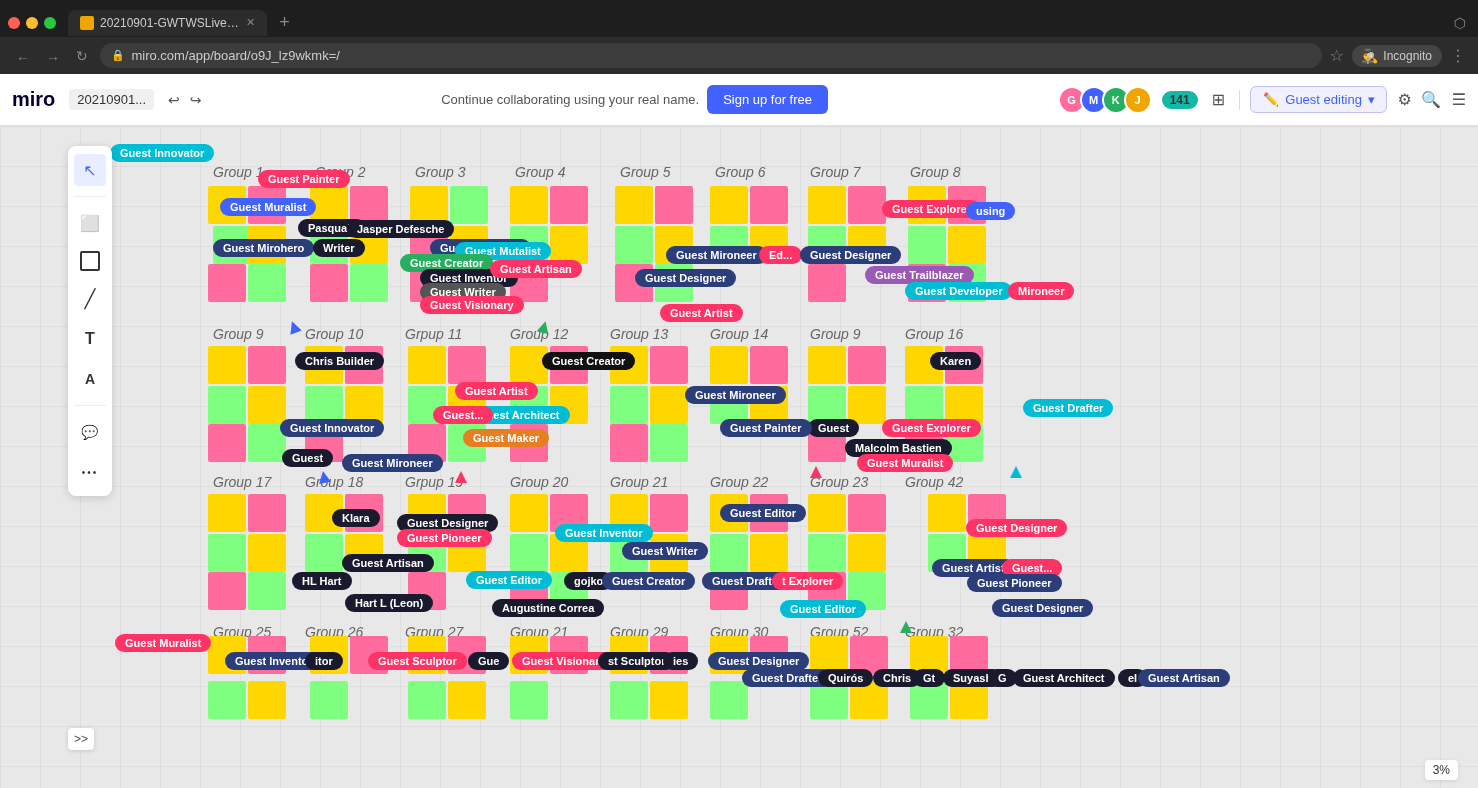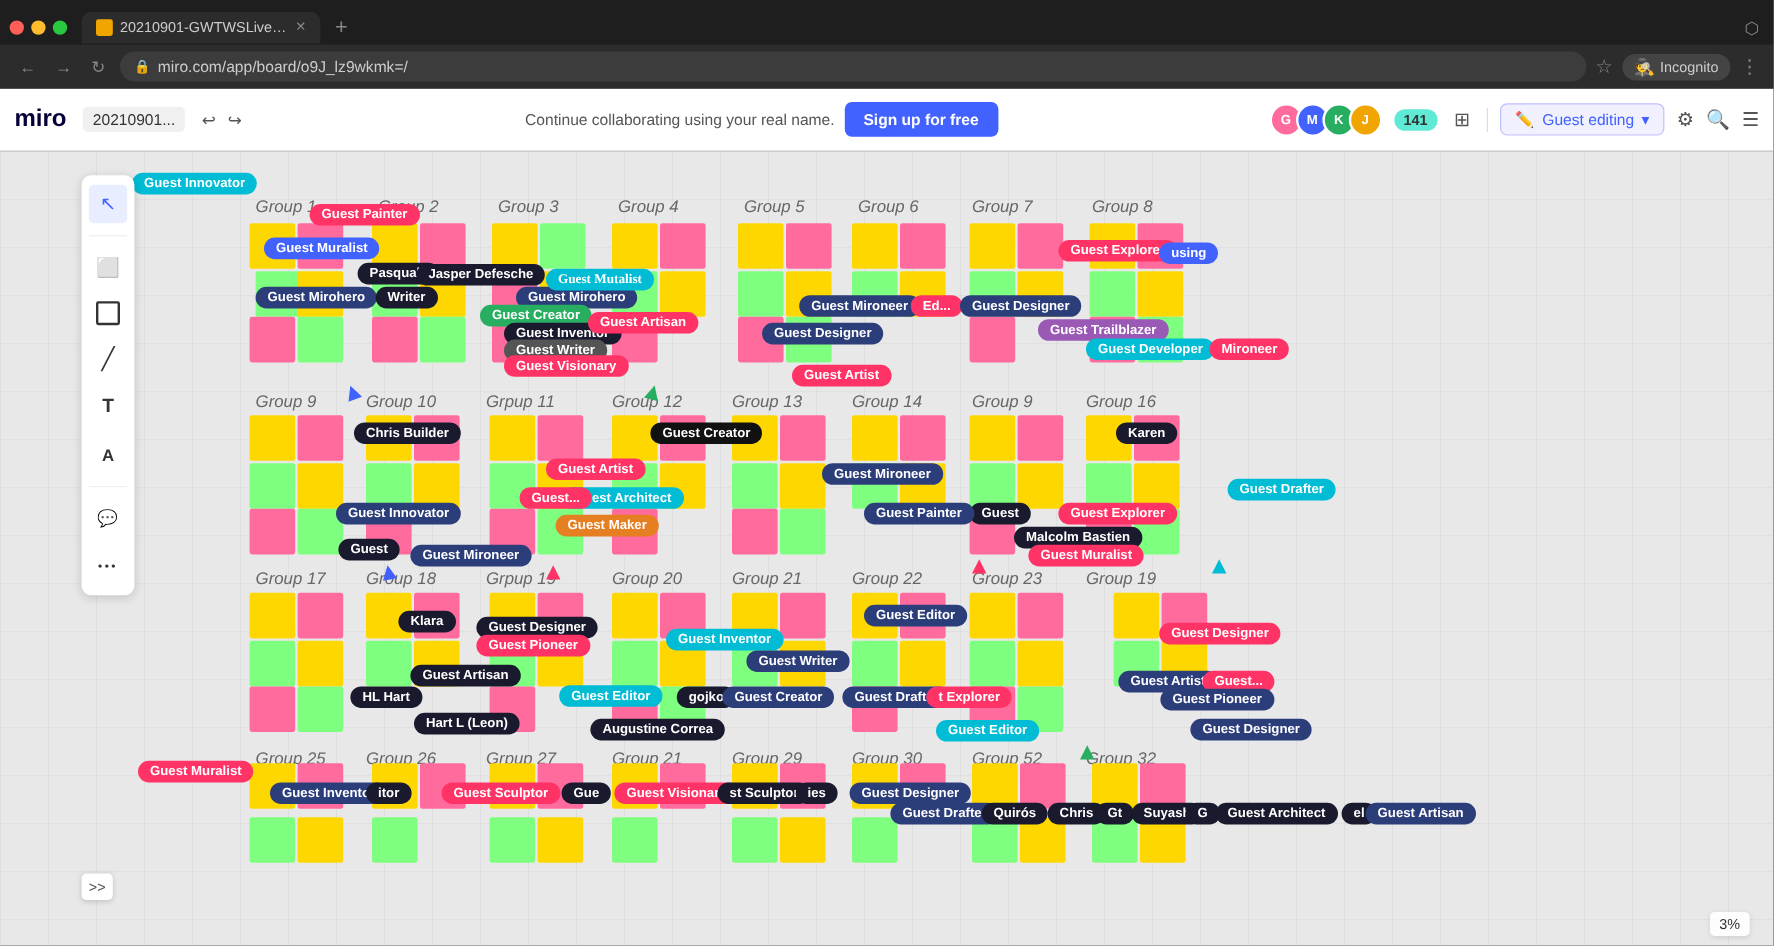--- a/index.html
+++ b/index.html
@@ -23,25 +23,25 @@
     .star-btn { background: none; border: none; color: #888; font-size: 16px; cursor: pointer; }
     .incognito-btn { display: flex; align-items: center; gap: 4px; background: #444; border-radius: 16px; padding: 3px 10px; color: #ccc; font-size: 12px; cursor: pointer; }
     .more-btn { background: none; border: none; color: #888; font-size: 16px; cursor: pointer; }
 
     
     .miro-header { display: flex; align-items: center; background: #fff; padding: 6px 12px; gap: 10px; border-bottom: 1px solid #e0e0e0; height: 52px; }
     .miro-logo { color: #050038; font-weight: bold; font-size: 20px; margin-right: 4px; }
     .board-name { font-size: 13px; color: #333; background: #f0f0f0; padding: 3px 8px; border-radius: 4px; max-width: 120px; overflow: hidden; text-overflow: ellipsis; white-space: nowrap; }
     .header-spacer { flex: 1; }
     .collab-banner { display: flex; align-items: center; gap: 8px; color: #555; font-size: 13px; }
-    .signup-btn { background: #4262ff; color: #fff; border: none; border-radius: 6px; padding: 7px 16px; font-size: 13px; font-weight: 700; cursor: pointer; }
+    .signup-btn { background: #4262ff; color: #fff; border: none; border-radius: 6px; padding: 7px 16px; font-size: 13px; font-weight: 400; cursor: pointer; }
     .header-icon-btn { background: none; border: none; cursor: pointer; color: #555; font-size: 16px; padding: 4px; border-radius: 4px; }
     .avatars { display: flex; align-items: center; }
     .avatar { width: 28px; height: 28px; border-radius: 50%; border: 2px solid #fff; margin-left: -6px; font-size: 11px; display: flex; align-items: center; justify-content: center; color: #fff; font-weight: bold; }
-    .user-count { background: #5eead4; border-radius: 12px; padding: 2px 8px; font-size: 12px; color: #333; font-weight: 600; text-align: center; }
+    .user-count { background: #14b8a6; border-radius: 12px; padding: 2px 8px; font-size: 12px; color: #333; font-weight: 600; text-align: center; }
     .guest-editing-btn { display: flex; align-items: center; gap: 6px; background: #f0f0ff; border: 1px solid #c0c0ff; border-radius: 6px; padding: 5px 12px; font-size: 13px; color: #4262ff; cursor: pointer; }
     .filter-btn { background: none; border: none; cursor: pointer; font-size: 16px; color: #555; }
     .search-btn { background: none; border: none; cursor: pointer; font-size: 16px; color: #555; }
     .menu-btn { background: none; border: none; cursor: pointer; font-size: 16px; color: #555; }
     .undo-redo { display: flex; gap: 2px; }
 
     
     .canvas-container { position: relative; width: 100%; height: calc(788px - 52px - 72px); background: #e8e8e8; overflow: hidden; }
     .canvas-content { position: absolute; top: 0; left: 0; width: 100%; height: 100%; }
 
@@ -195,21 +195,21 @@
     <span class="group-label" style="left:710px;top:200px">Group 14</span>
     <span class="group-label" style="left:810px;top:200px">Group 9</span>
     <span class="group-label" style="left:905px;top:200px">Group 16</span>
     <span class="group-label" style="left:213px;top:348px">Group 17</span>
     <span class="group-label" style="left:305px;top:348px">Group 18</span>
     <span class="group-label" style="left:405px;top:348px">Grpup 19</span>
     <span class="group-label" style="left:510px;top:348px">Group 20</span>
     <span class="group-label" style="left:610px;top:348px">Group 21</span>
     <span class="group-label" style="left:710px;top:348px">Group 22</span>
     <span class="group-label" style="left:810px;top:348px">Group 23</span>
-    <span class="group-label" style="left:905px;top:348px">Group 19</span>
+    <span class="group-label" style="left:905px;top:348px">Group 42</span>
     <span class="group-label" style="left:213px;top:498px">Group 25</span>
     <span class="group-label" style="left:305px;top:498px">Group 26</span>
     <span class="group-label" style="left:405px;top:498px">Grpup 27</span>
     <span class="group-label" style="left:510px;top:498px">Group 21</span>
     <span class="group-label" style="left:610px;top:498px">Group 29</span>
     <span class="group-label" style="left:710px;top:498px">Group 30</span>
     <span class="group-label" style="left:810px;top:498px">Group 52</span>
     <span class="group-label" style="left:905px;top:498px">Group 32</span>
 
     <div style="position:absolute;left:208px;top:50px;width:90px;height:130px;">
@@ -452,21 +452,21 @@
 
     <div class="badge badge-teal" style="left:110px;top:18px;">Guest Innovator</div>
 
     <div class="badge badge-pink" style="left:258px;top:44px;">Guest Painter</div>
     <div class="badge badge-blue" style="left:220px;top:72px;">Guest Muralist</div>
     <div class="badge badge-dark" style="left:298px;top:93px;">Pasquale</div>
     <div class="badge badge-dark-blue" style="left:213px;top:113px;">Guest Mirohero</div>
     <div class="badge badge-dark" style="left:313px;top:113px;">Writer</div>
     <div class="badge badge-dark" style="left:347px;top:94px;">Jasper Defesche</div>
     <div class="badge badge-dark-blue" style="left:430px;top:113px;">Guest Mirohero</div>
-    <div class="badge badge-teal" style="left:455px;top:98px;font-family:Liberation Serif, serif;">Guest Mutalist</div>
+    <div class="badge badge-teal" style="left:455px;top:116px;">Guest Mutalist</div>
     <div class="badge badge-green" style="left:400px;top:128px;">Guest Creator</div>
     <div class="badge badge-dark" style="left:420px;top:143px;">Guest Inventor</div>
     <div class="badge badge-pink" style="left:490px;top:134px;">Guest Artisan</div>
     <div class="badge badge-gray" style="left:420px;top:157px;">Guest Writer</div>
     <div class="badge badge-pink" style="left:420px;top:170px;">Guest Visionary</div>
     <div class="badge badge-dark-blue" style="left:666px;top:120px;">Guest Mironeer</div>
     <div class="badge badge-pink" style="left:759px;top:120px;">Ed...</div>
     <div class="badge badge-dark-blue" style="left:800px;top:120px;">Guest Designer</div>
     <div class="badge badge-dark-blue" style="left:635px;top:143px;">Guest Designer</div>
     <div class="badge badge-pink" style="left:660px;top:178px;">Guest Artist</div>

